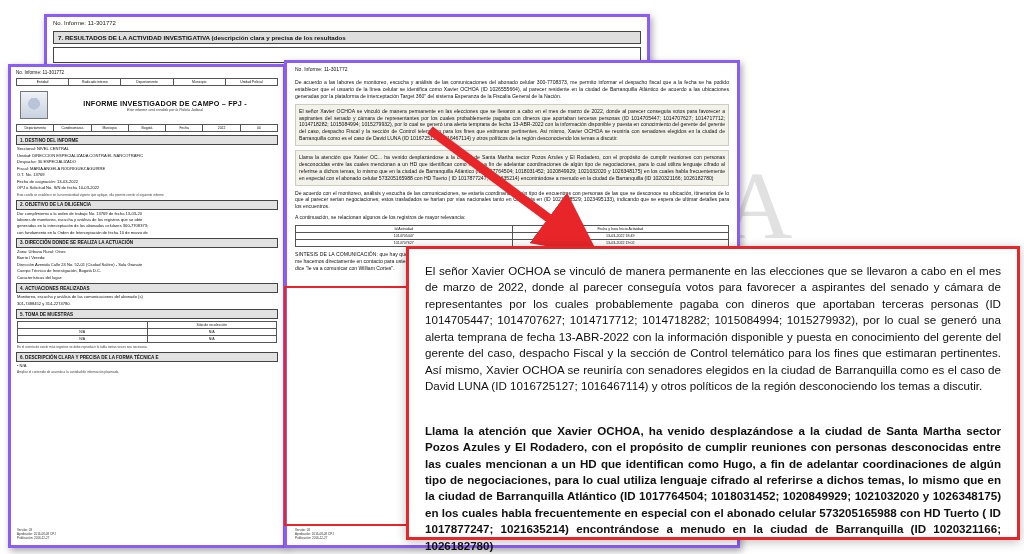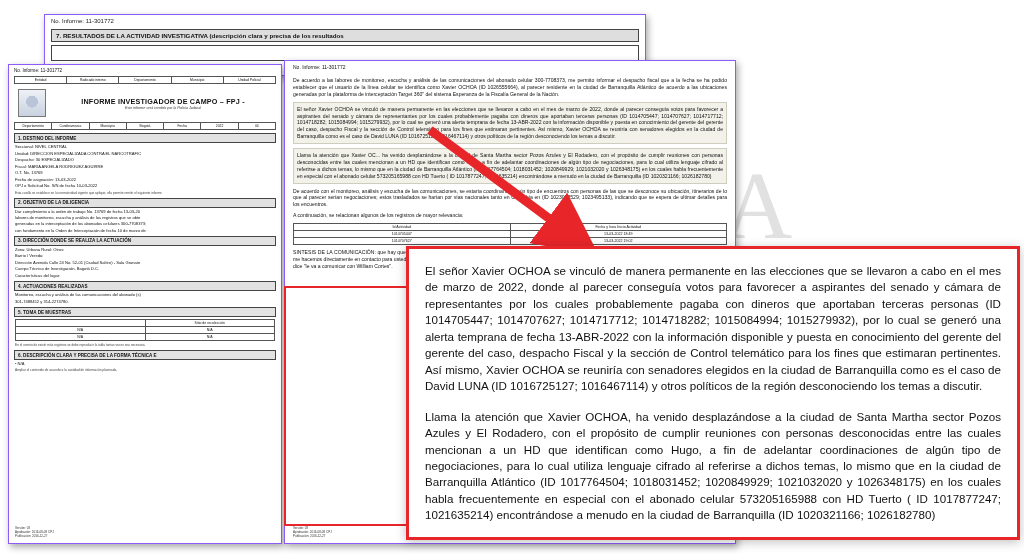--- a/index.html
+++ b/index.html
@@ -12,21 +12,21 @@
   .watermark{
     position:absolute;left:470px;top:150px;
     font-family:"Liberation Serif", serif;
     font-size:96px;letter-spacing:14px;color:#dcdcdc;
     font-weight:400;opacity:.85;z-index:0;white-space:nowrap;
   }
   .watermark.second{left:520px;top:330px;font-size:46px;letter-spacing:12px;}
 
   
   .page{
-    position:absolute;background:#fff;border:1px solid #8b5cf6;
+    position:absolute;background:#fff;border:3px solid #8b5cf6;
     box-shadow:2px 3px 7px rgba(0,0,0,.35);
     overflow:hidden;
   }
 
   
   #pageA{left:44px;top:14px;width:600px;height:60px;}
   #pageA .hdr{font-size:6px;padding:3px 6px;color:#222;}
   #pageA .barTitle{
     border:1px solid #444;background:#dedede;margin:2px 6px;padding:2px 4px;
     font-size:6.2px;font-weight:bold;
@@ -74,21 +74,21 @@
   
   #callout{
     position:absolute;left:406px;top:246px;width:608px;height:288px;
     background:#ffffff;border:3px solid #e8262a;z-index:5;
     box-shadow:0 2px 10px rgba(0,0,0,.25);
   }
   #callout .ctext{
     font-size:11.6px;line-height:1.42;color:#111;
     margin:14px 16px 0 16px;text-align:justify;
   }
-  #callout .ctext.p2{margin-top:14px;}
+  #callout .ctext.p2{margin-top:28px;font-weight:bold;}
 
   .arrow{position:absolute;z-index:4;}
   
   #redFrame{
     position:absolute;left:284px;top:286px;width:208px;height:236px;
     border:2px solid #e8262a;z-index:3;
   }
 </style>
 </head>
 <body>

